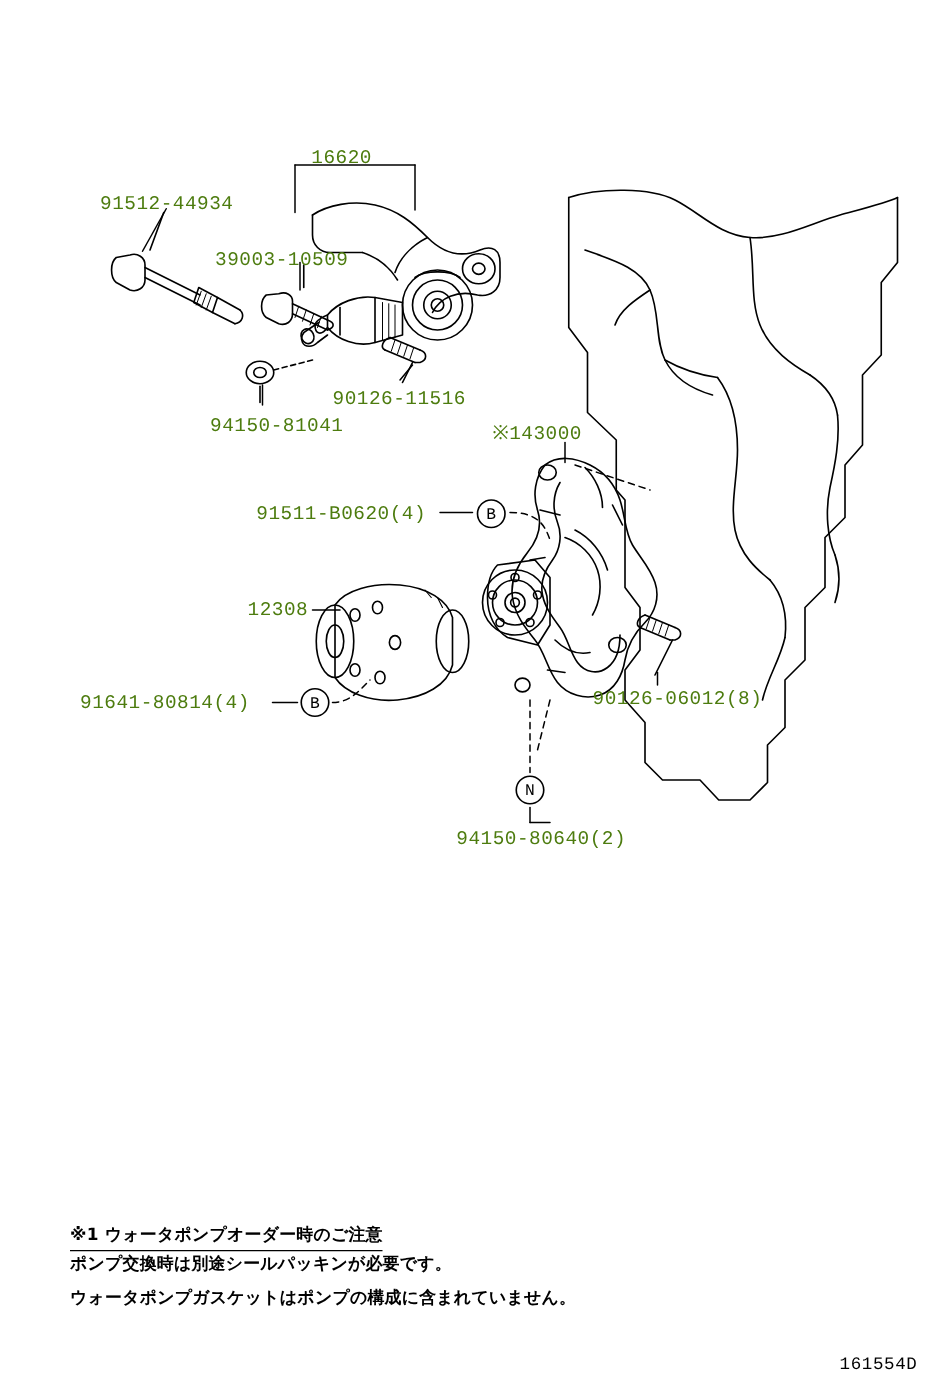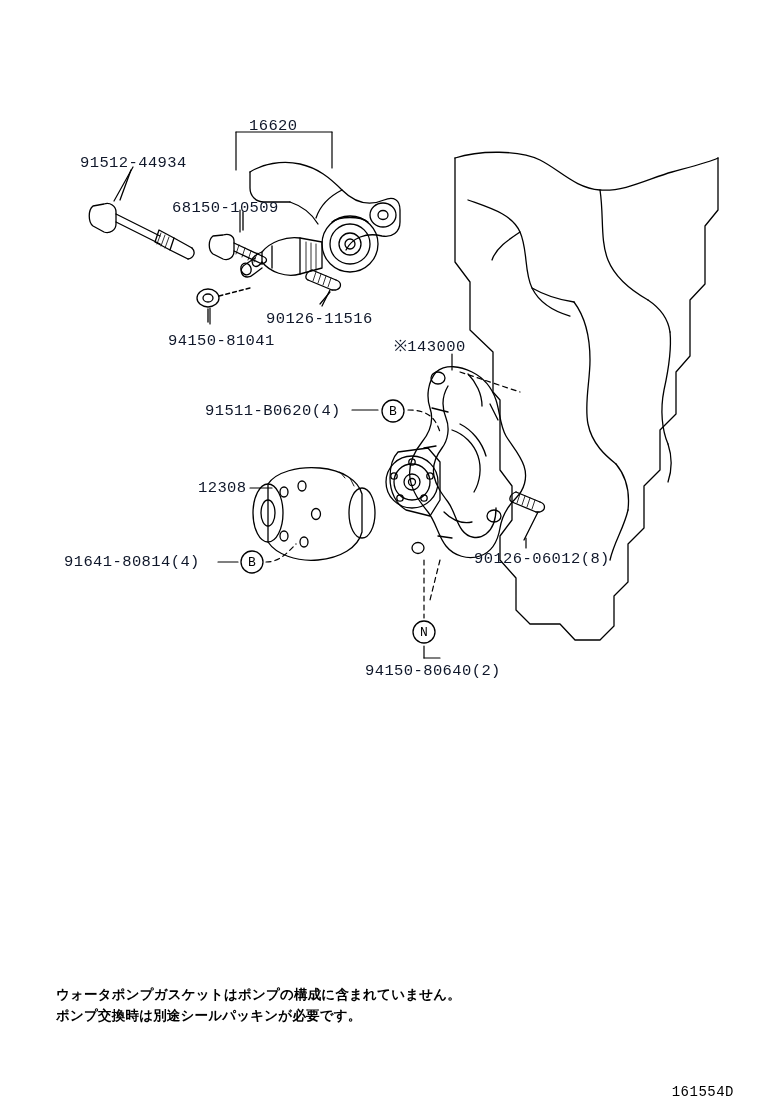--- a/index.html
+++ b/index.html
@@ -25,21 +25,21 @@
     position: absolute;
     left: 0; top: 0;
     width: 760px;
     height: 1112px;
   }
   .lbl {
     position: absolute;
     font-family: "Liberation Mono", "DejaVu Sans Mono", monospace;
     font-size: 15.5px;
     letter-spacing: 0.4px;
-    color: #0f172a;
+    color: #4d7c0f;
     white-space: nowrap;
     line-height: 1;
   }
   .note-block {
     position: absolute;
     left: 56px;
     top: 978px;
     width: 520px;
     font-family: "DejaVu Sans", sans-serif;
     font-size: 13.5px;
@@ -279,34 +279,35 @@
         <circle cx="393" cy="411" r="11"></circle>
         <circle cx="252" cy="562" r="11"></circle>
         <circle cx="424" cy="632" r="11"></circle>
       </g>
 
     </g>
   </svg>
 
   <div class="lbl" style="left:80px; top:156px;">91512-44934</div>
   <div class="lbl" style="left:249px; top:119px;">16620</div>
-  <div class="lbl" style="left:172px; top:201px;">68150-10509</div>
+  <div class="lbl" style="left:172px; top:201px;">39003-10509</div>
   <div class="lbl" style="left:266px; top:312px;">90126-11516</div>
   <div class="lbl" style="left:168px; top:334px;">94150-81041</div>
   <div class="lbl" style="left:394px; top:340px;">※143000</div>
   <div class="lbl" style="left:205px; top:404px;">91511-B0620(4)</div>
   <div class="lbl" style="left:198px; top:481px;">12308</div>
   <div class="lbl" style="left:64px;  top:555px;">91641-80814(4)</div>
   <div class="lbl" style="left:474px; top:552px;">90126-06012(8)</div>
   <div class="lbl" style="left:365px; top:664px;">94150-80640(2)</div>
 
   <div class="circ-letter" style="left:389px; top:404px;">B</div>
   <div class="circ-letter" style="left:248px; top:555px;">B</div>
   <div class="circ-letter" style="left:420px; top:625px;">N</div>
 
   <div class="note-block">
+    <div class="note-title">※1 ウォータポンプオーダー時のご注意</div>
+    <div class="note-line">ポンプ交換時は別途シールパッキンが必要です。</div>
     <div class="note-line" style="margin-top:6px;">ウォータポンプガスケットはポンプの構成に含まれていません。</div>
-    <div class="note-line">ポンプ交換時は別途シールパッキンが必要です。</div>
   </div>
 
   <div class="code-bottom">161554D</div>
 
 </div>
 
 </body></html>

